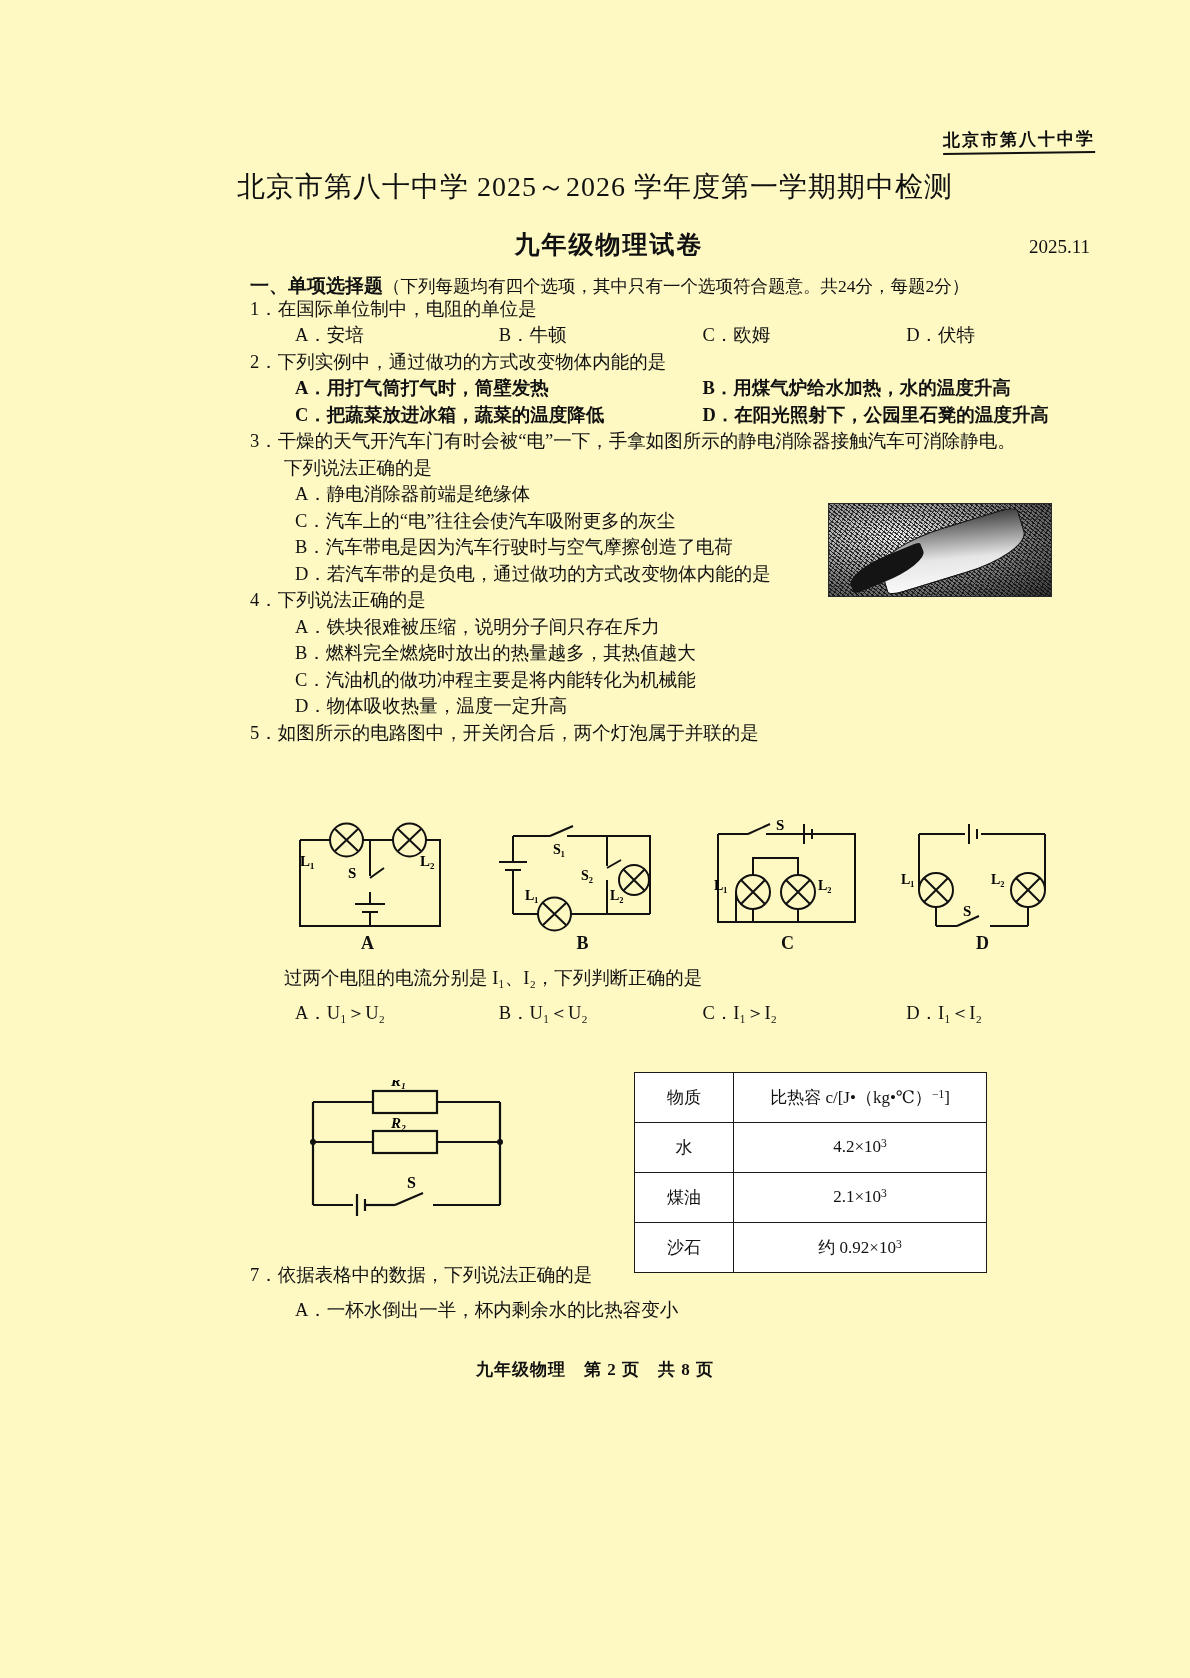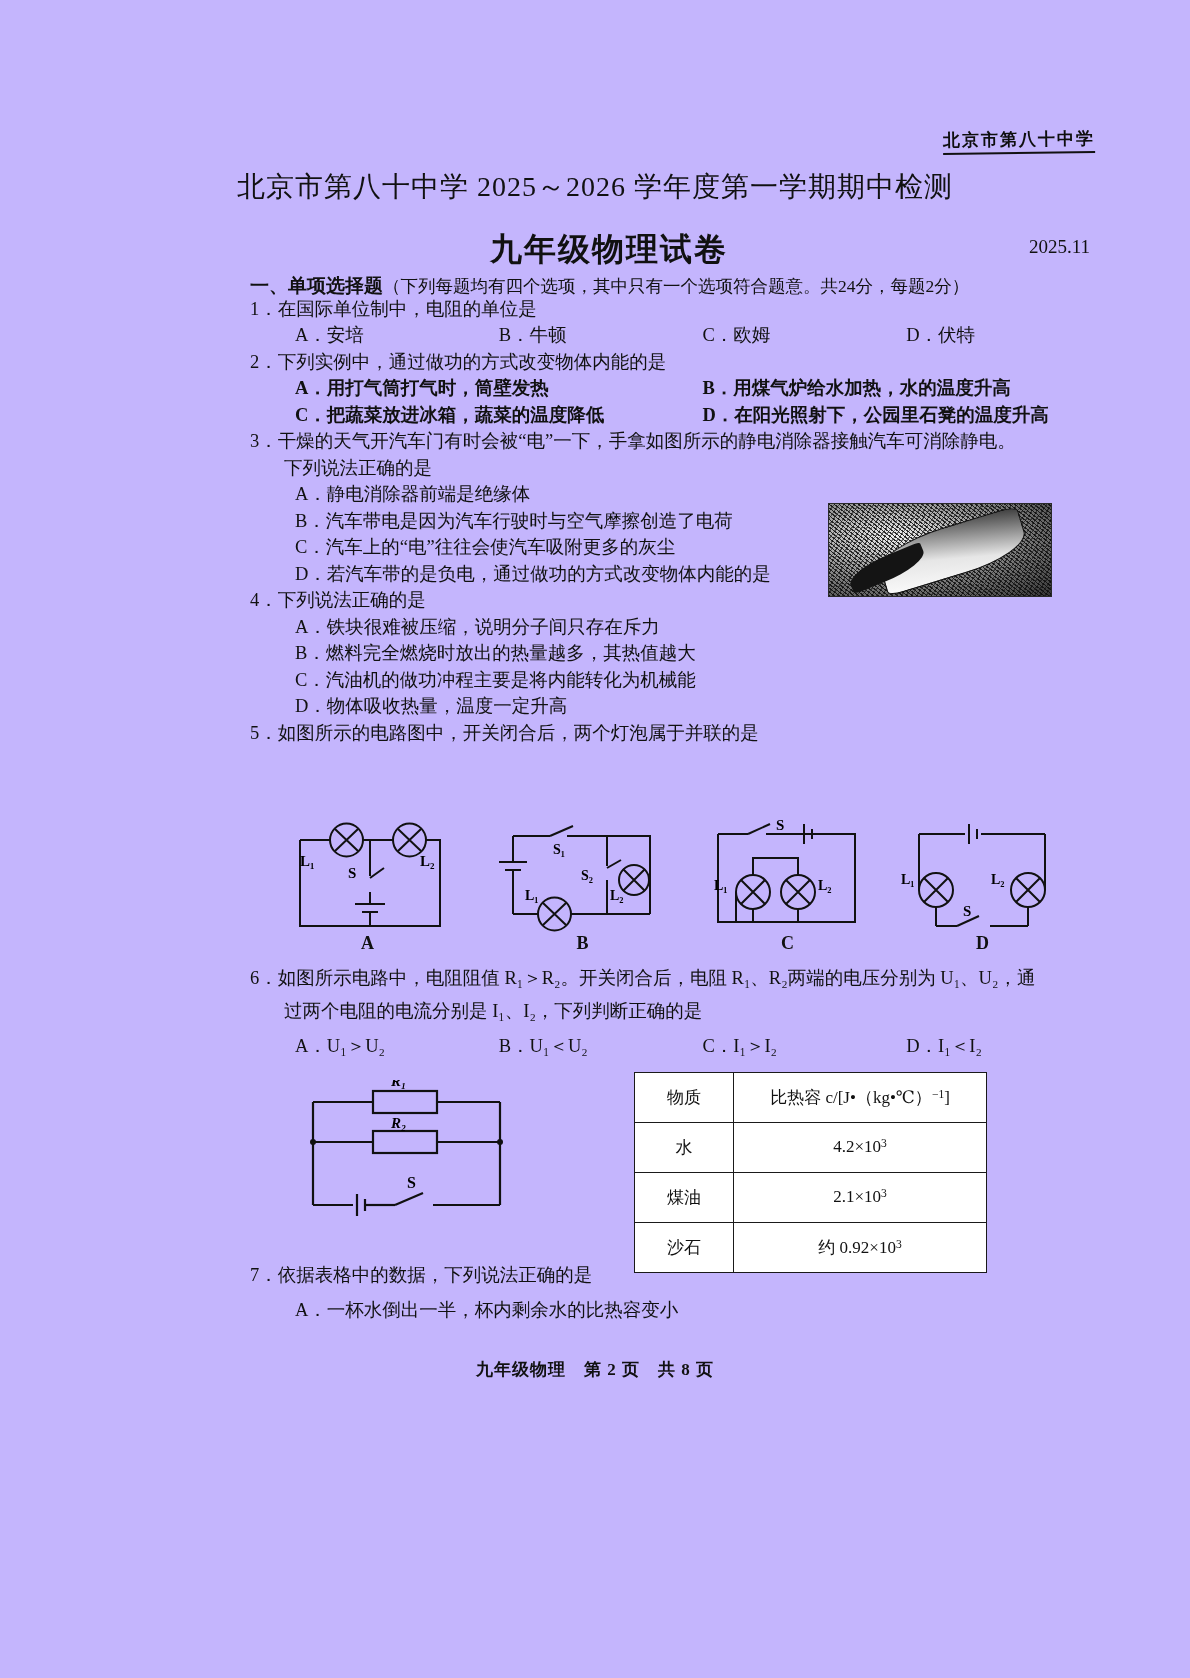--- a/index.html
+++ b/index.html
@@ -18,21 +18,21 @@
     height: 1678px;
     margin: 0 auto;
     background: #fdfdfb;
     overflow: hidden;
   }
   .sheet {
     position: absolute;
     left: 0; top: 0;
     width: 1190px;
     height: 1678px;
-    background: #c4b5fd;
+    background: #fef9c3;
   }
 
   
   .stamp {
     position: absolute;
     right: 95px;
     top: 128px;
     font-family: "Liberation Serif", serif;
     font-weight: bold;
     font-size: 17px;
@@ -53,21 +53,21 @@
     font-size: 28px;
     font-weight: normal;
     letter-spacing: 1px;
     font-family: "Liberation Serif", "DejaVu Serif", serif;
   }
   .title-sub {
     position: absolute;
     left: 0; right: 0;
     top: 228px;
     text-align: center;
-    font-size: 32px;
+    font-size: 25px;
     font-weight: bold;
     letter-spacing: 2px;
     padding-left: 28px;
   }
   .title-date {
     position: absolute;
     right: 100px;
     top: 236px;
     font-size: 19px;
     font-weight: normal;
@@ -261,22 +261,22 @@
         </div>
       </div>
 
       <div class="q">
         <span class="q-line q-stem">
           <span class="q-num">3．</span><span>干燥的天气开汽车门有时会被“电”一下，手拿如图所示的静电消除器接触汽车可消除静电。</span>
         </span>
         <span class="q-line q-cont">下列说法正确的是</span>
         <div class="opt-stack">
           <span class="opt">A．静电消除器前端是绝缘体</span>
+          <span class="opt">C．汽车上的“电”往往会使汽车吸附更多的灰尘</span>
           <span class="opt">B．汽车带电是因为汽车行驶时与空气摩擦创造了电荷</span>
-          <span class="opt">C．汽车上的“电”往往会使汽车吸附更多的灰尘</span>
           <span class="opt">D．若汽车带的是负电，通过做功的方式改变物体内能的是</span>
         </div>
       </div>
 
       <div class="q">
         <span class="q-line q-stem">
           <span class="q-num">4．</span><span>下列说法正确的是</span>
         </span>
         <div class="opt-stack">
           <span class="opt">A．铁块很难被压缩，说明分子间只存在斥力</span>
@@ -382,23 +382,20 @@
           </g>
           <text x="6" y="66" font-size="14" font-weight="bold">L₁</text>
           <text x="96" y="66" font-size="14" font-weight="bold">L₂</text>
           <text x="68" y="98" font-size="15" font-weight="bold">S</text>
         </svg>
         <div class="cir-label">D</div>
       </div>
     </div>
 
     <div style="position:absolute;left:250px;top:965px;width:860px;font-size:18.5px;">
-      <div style="white-space:nowrap;margin-bottom:8px;">
-        <span style="display:inline-block;min-width:26px;">6．</span><span>如图所示电路中，电阻阻值 R₁＞R₂。开关闭合后，电阻 R₁、R₂两端的电压分别为 U₁、U₂，通</span>
-      </div>
       <div style="padding-left:34px;white-space:nowrap;margin-bottom:10px;">过两个电阻的电流分别是 I₁、I₂，下列判断正确的是</div>
       <div class="opts-row opts-4">
         <span class="opt">A．U₁＞U₂</span>
         <span class="opt">B．U₁＜U₂</span>
         <span class="opt">C．I₁＞I₂</span>
         <span class="opt">D．I₁＜I₂</span>
       </div>
     </div>
 
     <div class="q6circuit">

